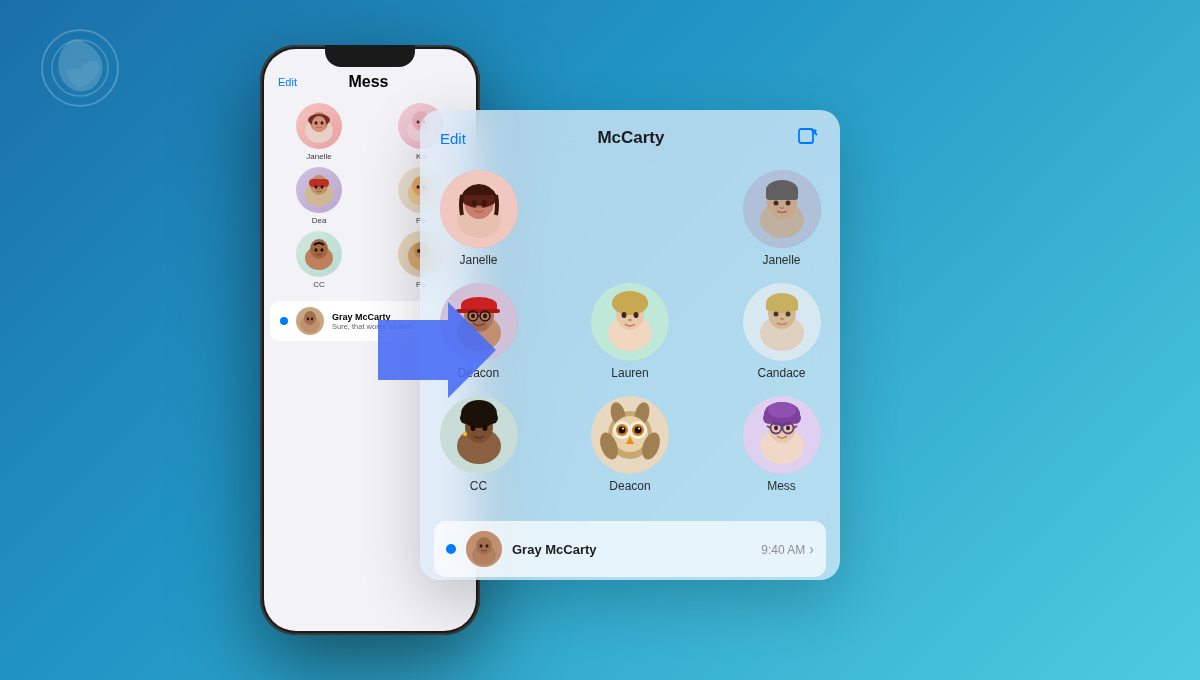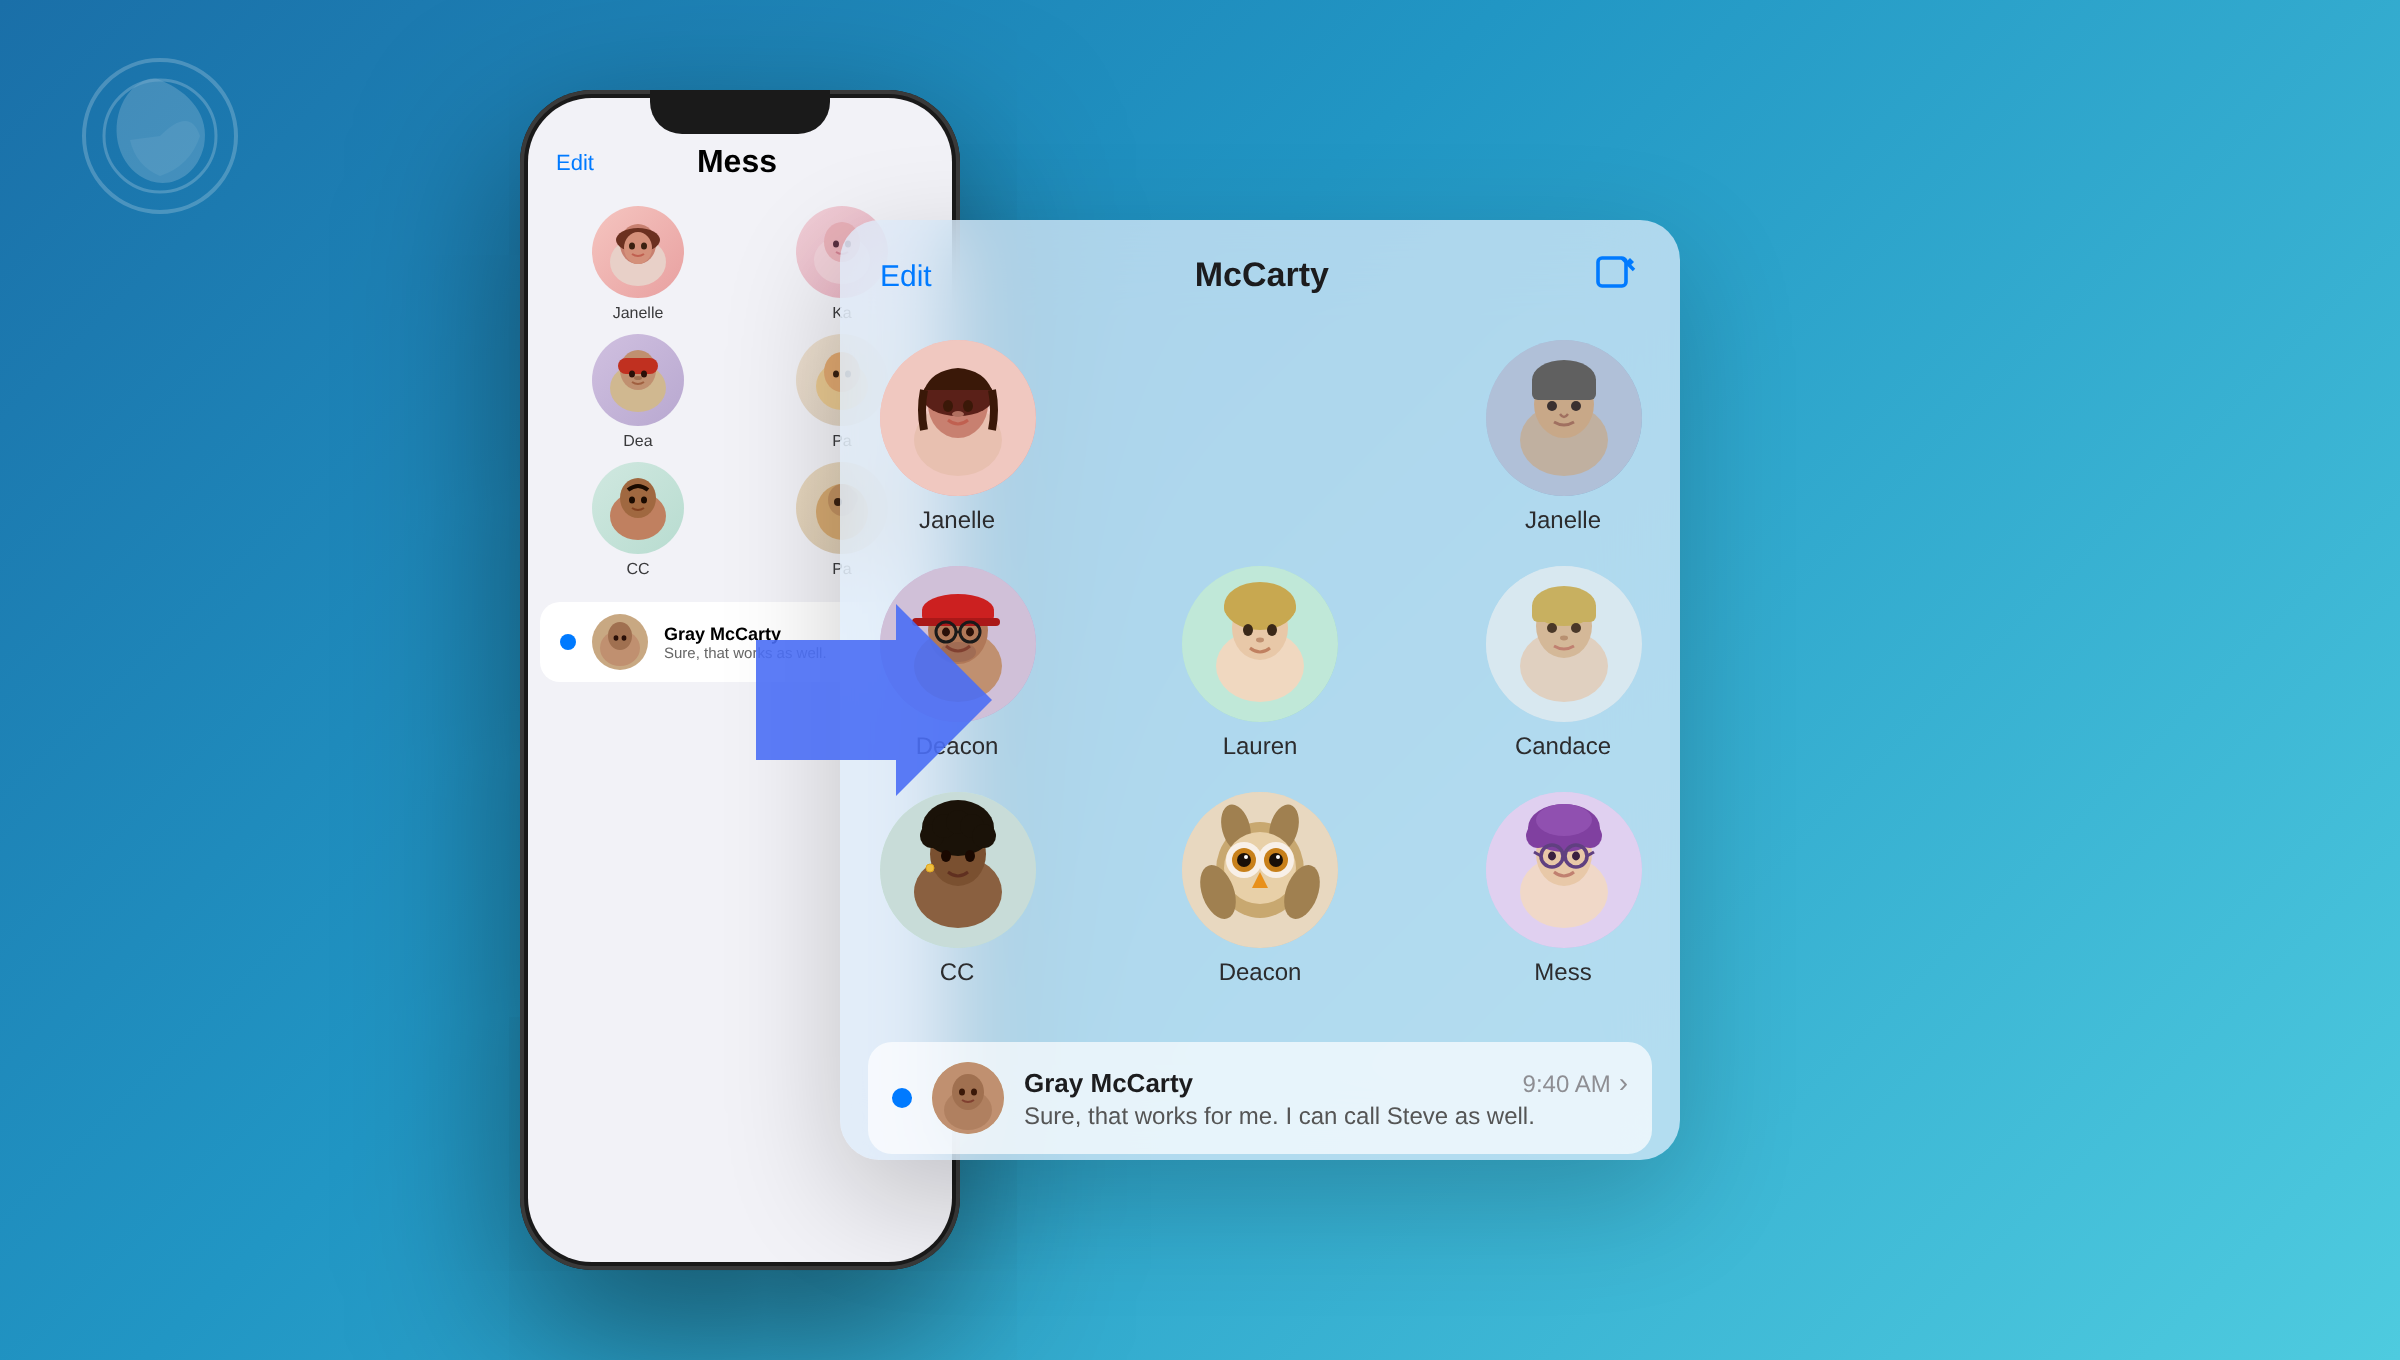--- a/index.html
+++ b/index.html
@@ -704,16 +704,15 @@
       </svg>
     </div>
     <div class="glass-preview-text">
       <div class="glass-preview-top">
         <span class="glass-preview-name">Gray McCarty</span>
         <span style="display:flex; align-items:flex-end; gap:4px;">
           <span class="glass-preview-time">9:40 AM</span>
           <span style="color:#8e8e93; font-size:14px;">›</span>
         </span>
       </div>
-      <div class="glass-preview-msg">Sure, that works for me. I can call Steve as well.</div>
     </div>
   </div>
 </div>
 
 </body></html>

